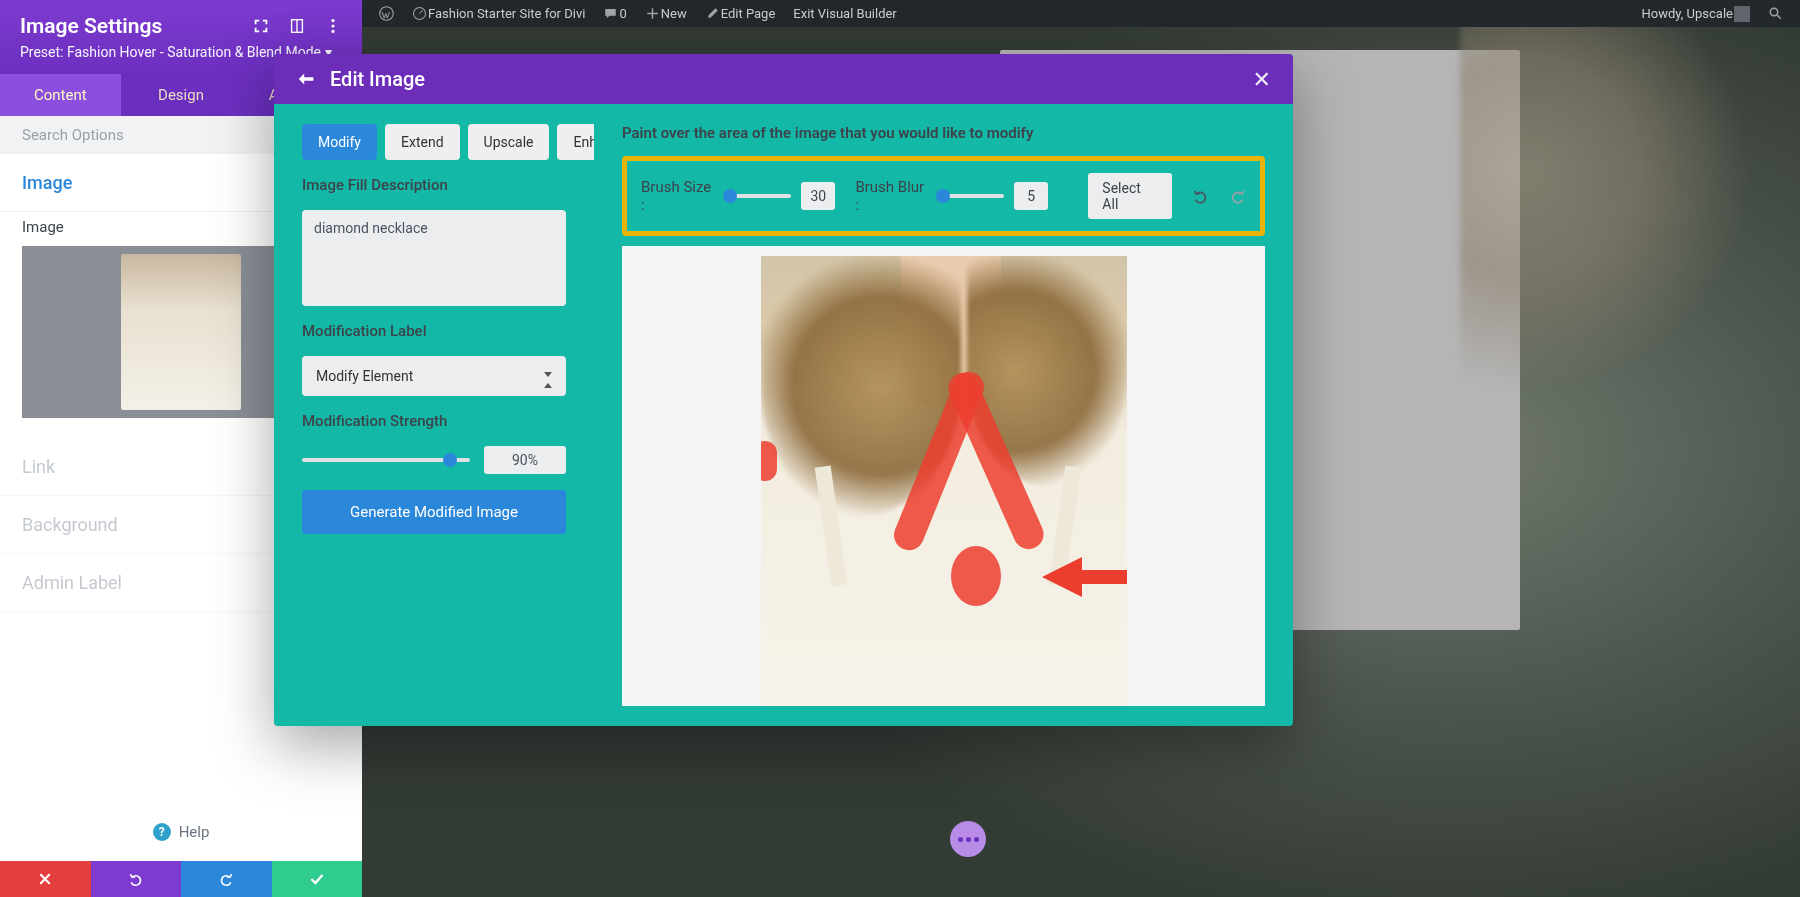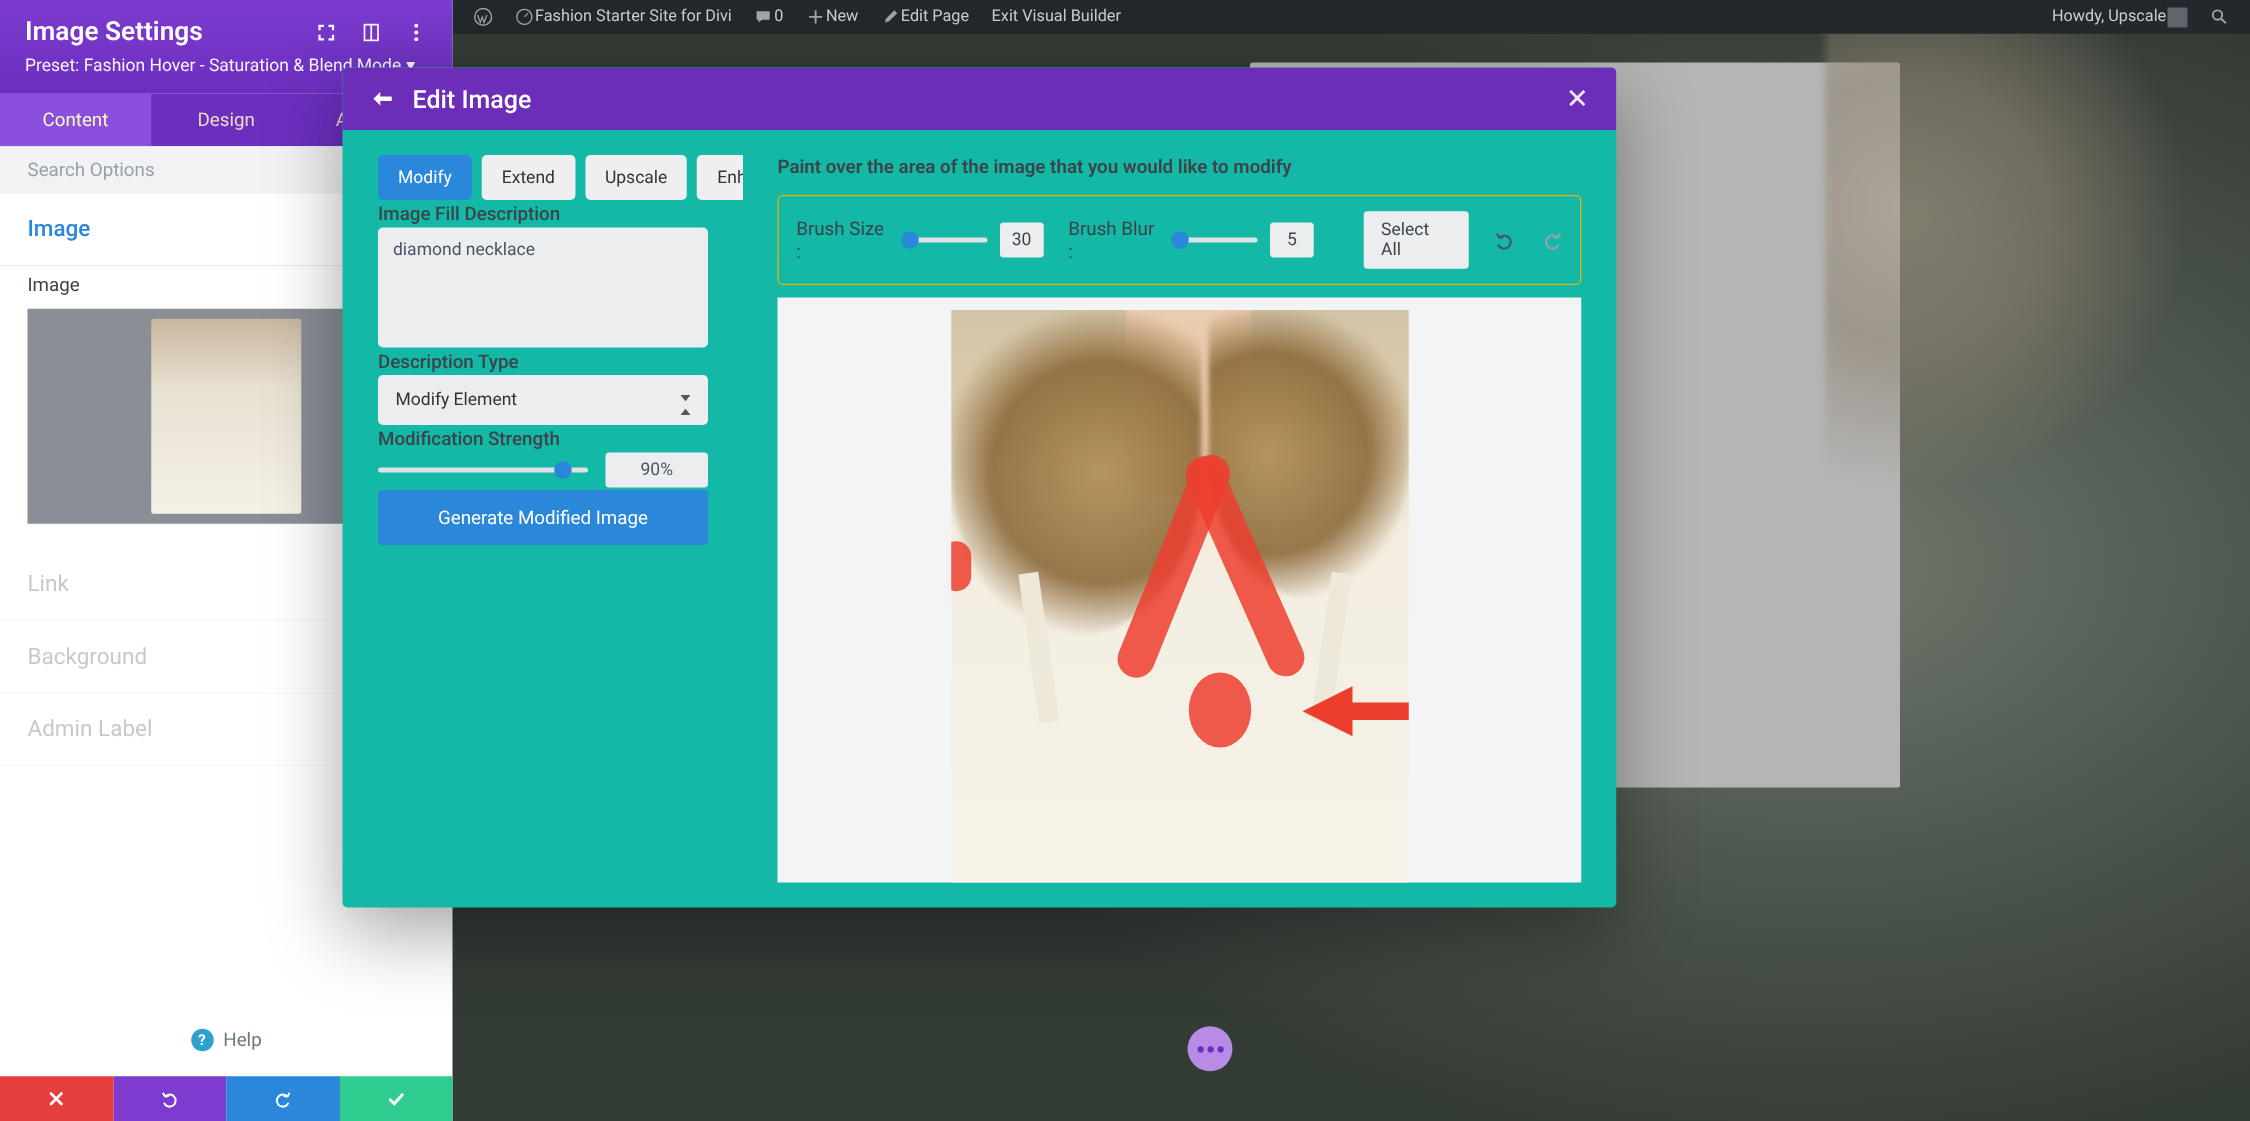--- a/index.html
+++ b/index.html
@@ -44,38 +44,38 @@
 
 .footer{display:flex;height:36px}
 .footer .fbtn{flex:1;display:flex;align-items:center;justify-content:center;color:#fff;cursor:pointer}
 .f-red{background:#e53e3e}.f-purple{background:#7e3bd0}.f-blue{background:#2b87da}.f-green{background:#2fcb8f}
 
 
 .modal{position:absolute;left:274px;top:54px;width:1019px;height:672px;background:#14b8a6;border-radius:4px;box-shadow:0 20px 60px rgba(0,0,0,.35);z-index:30;display:flex;flex-direction:column;overflow:hidden}
 .modal-hdr{background:#6c2eb8;color:#fff;height:50px;display:flex;align-items:center;padding:0 22px;font-size:20px;font-weight:500;gap:14px}
 .modal-close{margin-left:auto;cursor:pointer;font-size:22px;opacity:.9}
 .modal-body{display:flex;flex:1;overflow:hidden}
-.m-left{width:320px;padding:20px 28px;display:flex;flex-direction:column;gap:2px;overflow:auto}
+.m-left{width:320px;padding:20px 28px;display:flex;flex-direction:column;gap:16px;overflow:auto}
 .m-tabs{display:flex;gap:8px}
 .m-tab{padding:10px 16px;background:#efeff0;color:#333;font-size:14px;border-radius:4px;cursor:pointer}
 .m-tab.active{background:#2b87da;color:#fff}
 .m-label{font-size:15px;color:#3c434a;font-weight:500}
 .m-textarea{width:100%;height:96px;border:none;background:#ecedef;border-radius:4px;padding:10px 12px;resize:none;font-size:14px;color:#4a5361}
 .m-select{background:#ecedef;border-radius:4px;padding:12px 14px;font-size:14px;color:#333;display:flex;justify-content:space-between;align-items:center;cursor:pointer}
 .caret{width:0;height:0;border-left:4px solid transparent;border-right:4px solid transparent;border-top:5px solid #555;margin-bottom:3px;position:relative}
 .caret::after{content:"";position:absolute;left:-4px;top:6px;width:0;height:0;border-left:4px solid transparent;border-right:4px solid transparent;border-bottom:5px solid #555}
 .slider-row{display:flex;align-items:center;gap:14px}
 .slider-track{flex:1;height:4px;background:#e0e2e6;border-radius:4px;position:relative}
 .slider-thumb{position:absolute;width:14px;height:14px;border-radius:50%;background:#2b87da;top:50%;transform:translate(-50%,-50%)}
 .pct-box{width:82px;height:28px;background:#ecedef;border-radius:3px;display:flex;align-items:center;justify-content:center;font-size:14px;color:#4a5361}
 .gen-btn{background:#2b87da;color:#fff;text-align:center;padding:13px;border-radius:3px;font-size:15px;cursor:pointer}
 
 .m-right{flex:1;padding:20px 28px;display:flex;flex-direction:column}
 .m-instr{font-size:15px;color:#3c434a;font-weight:600;margin-bottom:14px}
-.m-toolbar{border:1px solid #eab308;border-radius:4px;padding:12px 14px;display:flex;align-items:center;gap:20px;font-size:15px;color:#3c434a}
+.m-toolbar{border:5px solid #eab308;border-radius:4px;padding:12px 14px;display:flex;align-items:center;gap:20px;font-size:15px;color:#3c434a}
 .tl-group{display:flex;align-items:center;gap:10px}
 .tl-slider{width:70px;height:4px;background:#e0e2e6;border-radius:4px;position:relative}
 .tl-slider .slider-thumb{left:8%}
 .tl-num{width:36px;height:28px;background:#ecedef;border-radius:3px;display:flex;align-items:center;justify-content:center;font-size:14px}
 .sel-all{background:#ecedef;padding:7px 14px;border-radius:3px;font-size:14px;cursor:pointer}
 .hist{width:18px;height:18px;cursor:pointer}
 
 .canvas{flex:1;background:#f3f4f5;margin-top:10px;display:flex;justify-content:center;align-items:flex-start;padding:10px 0;position:relative;overflow:hidden}
 .canvas-img{width:366px;height:465px;background:linear-gradient(180deg,#d2c4a8 0%,#dcccad 18%,#f3ede0 38%,#f7f3ea 100%);position:relative;overflow:hidden}
 .hair{position:absolute;top:0;left:0;width:200px;height:260px;background:radial-gradient(circle at 60% 50%,#b08d55 0%,#8c6a3a 50%,transparent 75%);filter:blur(2px);opacity:.9;border-radius:0 0 50% 50%}
@@ -235,21 +235,21 @@
   <div class="modal-body">
     <div class="m-left">
       <div class="m-tabs">
         <div class="m-tab active">Modify</div>
         <div class="m-tab">Extend</div>
         <div class="m-tab">Upscale</div>
         <div class="m-tab">Enhance</div>
       </div>
       <div class="m-label">Image Fill Description</div>
       <textarea class="m-textarea" style="">diamond necklace</textarea>
-      <div class="m-label">Description Type</div>
+      <div class="m-label">Modification Label</div>
       <div class="m-select">
           <span>Modify Element</span>
           <div class="caret"></div>
         </div>
       <div class="m-label">Modification Strength</div>
       <div class="slider-row">
         <div class="slider-track">
             <div class="slider-thumb" style="left:88%"></div>
           </div>
         <div class="pct-box">90%</div>

